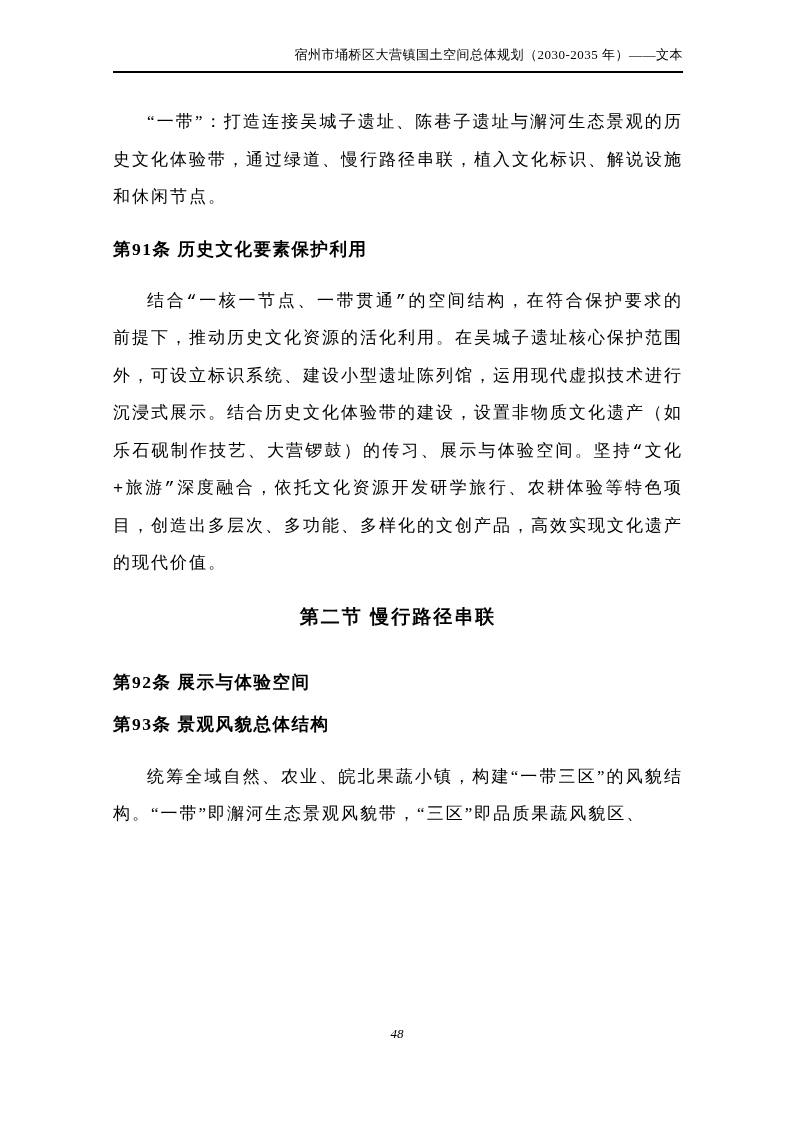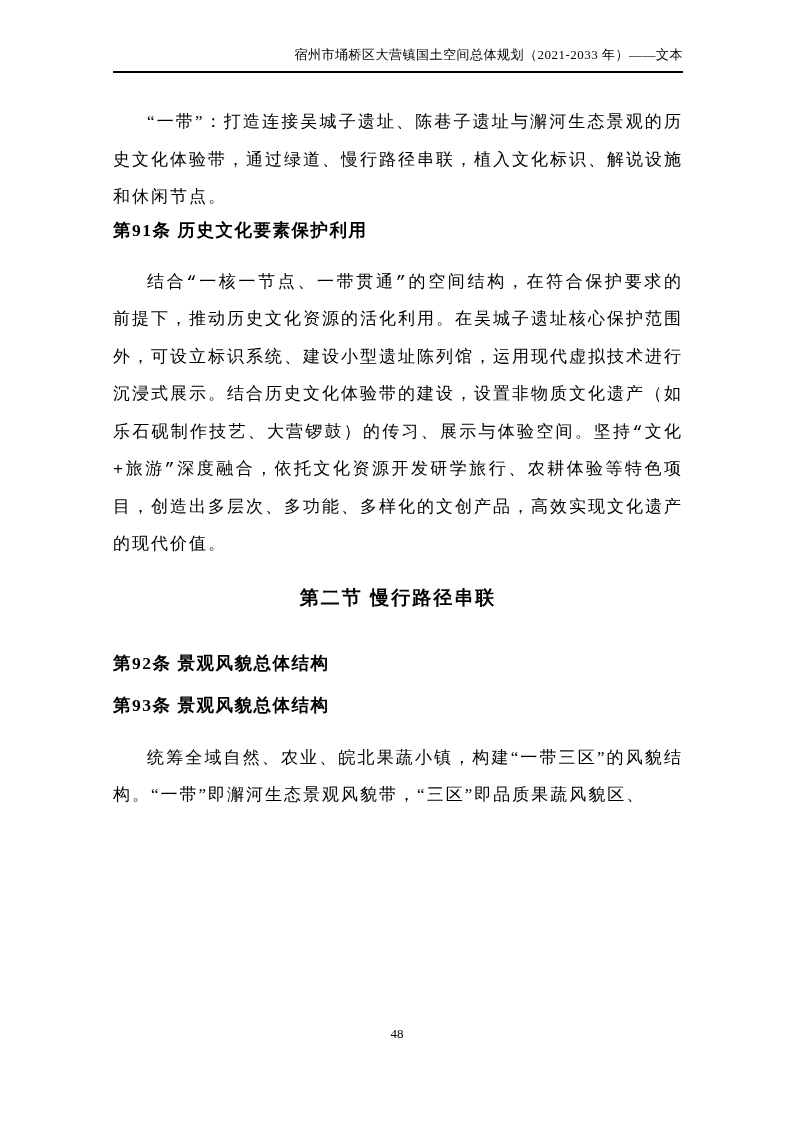--- a/index.html
+++ b/index.html
@@ -47,21 +47,21 @@
   }
   .p1 { margin-top: 30px; }
   .article-heading {
     font-size: 17.5px;
     font-weight: bold;
     letter-spacing: 1.5px;
     line-height: 28px;
     margin: 0;
     text-align: left;
   }
-  .h91 { }
+  .h91 { margin-top: 19px; }
   .p2 { margin-top: 20px; font-family: Liberation Mono, monospace; }
   .section-heading {
     font-size: 19px;
     font-weight: bold;
     letter-spacing: 2px;
     line-height: 30px;
     text-align: center;
     margin: 0;
     margin-top: 19px;
     font-family: "Liberation Sans", "DejaVu Sans", sans-serif;
@@ -70,41 +70,42 @@
   .p3 { margin-top: 20px; }
   .h93 { margin-top: 14px; }
   .p4 { margin-top: 20px; }
   .page-footer {
     position: absolute;
     top: 1026px;
     left: 0;
     width: 100%;
     text-align: center;
     font-size: 13px;
+    font-style: italic;
   }
 </style>
 </head>
 <body>
 
 <div class="page">
   <div class="content-col">
 
     <div class="page-header">
-      <span>宿州市埇桥区大营镇国土空间总体规划（2021-2033 年）——文本</span>
+      <span>宿州市埇桥区大营镇国土空间总体规划（2030-2035 年）——文本</span>
     </div>
 
     <p class="body-para p1"><span class="para-lead-bold">“一带”</span><span>：打造连接吴城子遗址、陈巷子遗址与澥河生态景观的历史文化体验带，通过绿道、慢行路径串联，植入文化标识、解说设施和休闲节点。</span></p>
 
     <h2 class="article-heading h91">第91条 历史文化要素保护利用</h2>
 
     <p class="body-para p2">结合“一核一节点、一带贯通”的空间结构，在符合保护要求的前提下，推动历史文化资源的活化利用。在吴城子遗址核心保护范围外，可设立标识系统、建设小型遗址陈列馆，运用现代虚拟技术进行沉浸式展示。结合历史文化体验带的建设，设置非物质文化遗产（如乐石砚制作技艺、大营锣鼓）的传习、展示与体验空间。坚持“文化+旅游”深度融合，依托文化资源开发研学旅行、农耕体验等特色项目，创造出多层次、多功能、多样化的文创产品，高效实现文化遗产的现代价值。</p>
 
     <h1 class="section-heading">第二节 慢行路径串联</h1>
 
-    <h2 class="article-heading h92">第92条 景观风貌总体结构</h2>
+    <h2 class="article-heading h92">第92条 展示与体验空间</h2>
 
 
     <h2 class="article-heading h93">第93条  景观风貌总体结构</h2>
 
     <p class="body-para p4">统筹全域自然、农业、皖北果蔬小镇，构建“一带三区”的风貌结构。“一带”即澥河生态景观风貌带，“三区”即品质果蔬风貌区、</p>
 
   </div>
 
   <div class="page-footer">
     <span>48</span>

